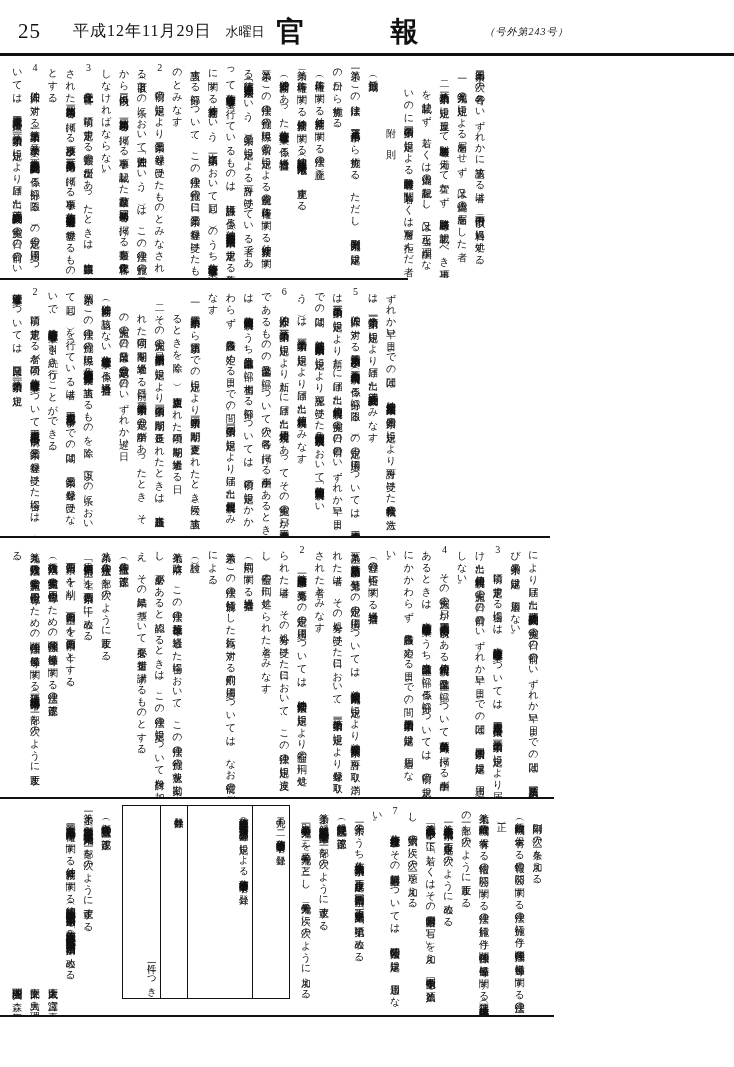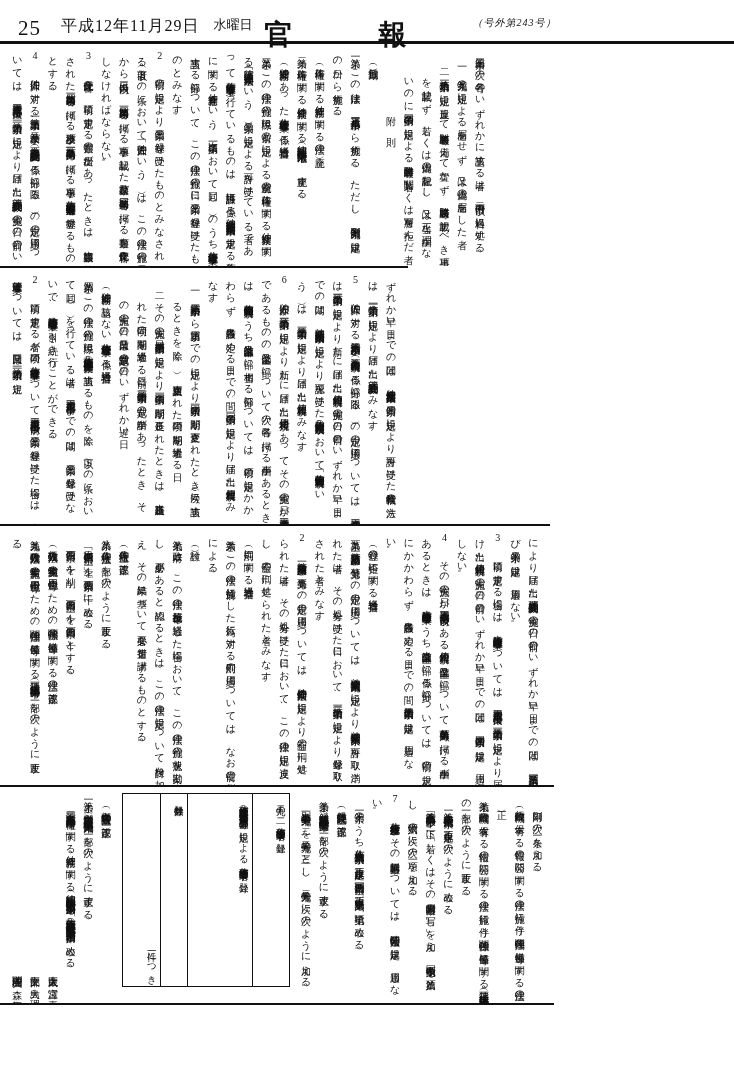--- a/index.html
+++ b/index.html
@@ -3,26 +3,26 @@
 <meta charset="utf-8">
 <style>
   html,body{margin:0;padding:0;background:#fff;}
   body{
     width:734px;height:1067px;overflow:hidden;
     font-family:"Liberation Serif","DejaVu Serif",serif;
     color:#111;position:relative;
   }
   
   .kanpo-header{
-    display:flex;align-items:flex-start;
-    padding:16px 18px 6px 18px;height:44px;box-sizing:border-box;
+    display:flex;align-items:center;
+    padding:16px 18px 6px 18px;height:56px;box-sizing:border-box;
     border-bottom:3px solid #111;
   }
   .page-num{font-size:21px;letter-spacing:1px;}
-  .issue-date{font-size:16px;margin-left:20px;letter-spacing:1px;}
+  .issue-date{font-size:16px;margin-left:32px;letter-spacing:1px;}
   .weekday{font-size:13px;margin-left:14px;}
   .gz-title{font-size:28px;font-weight:bold;margin-left:12px;letter-spacing:86px;margin-right:-60px;}
   .issue-no{font-size:10px;margin-left:40px;letter-spacing:1px;font-style:italic;}
   
   .band{
     writing-mode:vertical-rl;-webkit-writing-mode:vertical-rl;
     text-orientation:upright;
     box-sizing:border-box;
     padding:6px 8px;overflow:hidden;
   }

